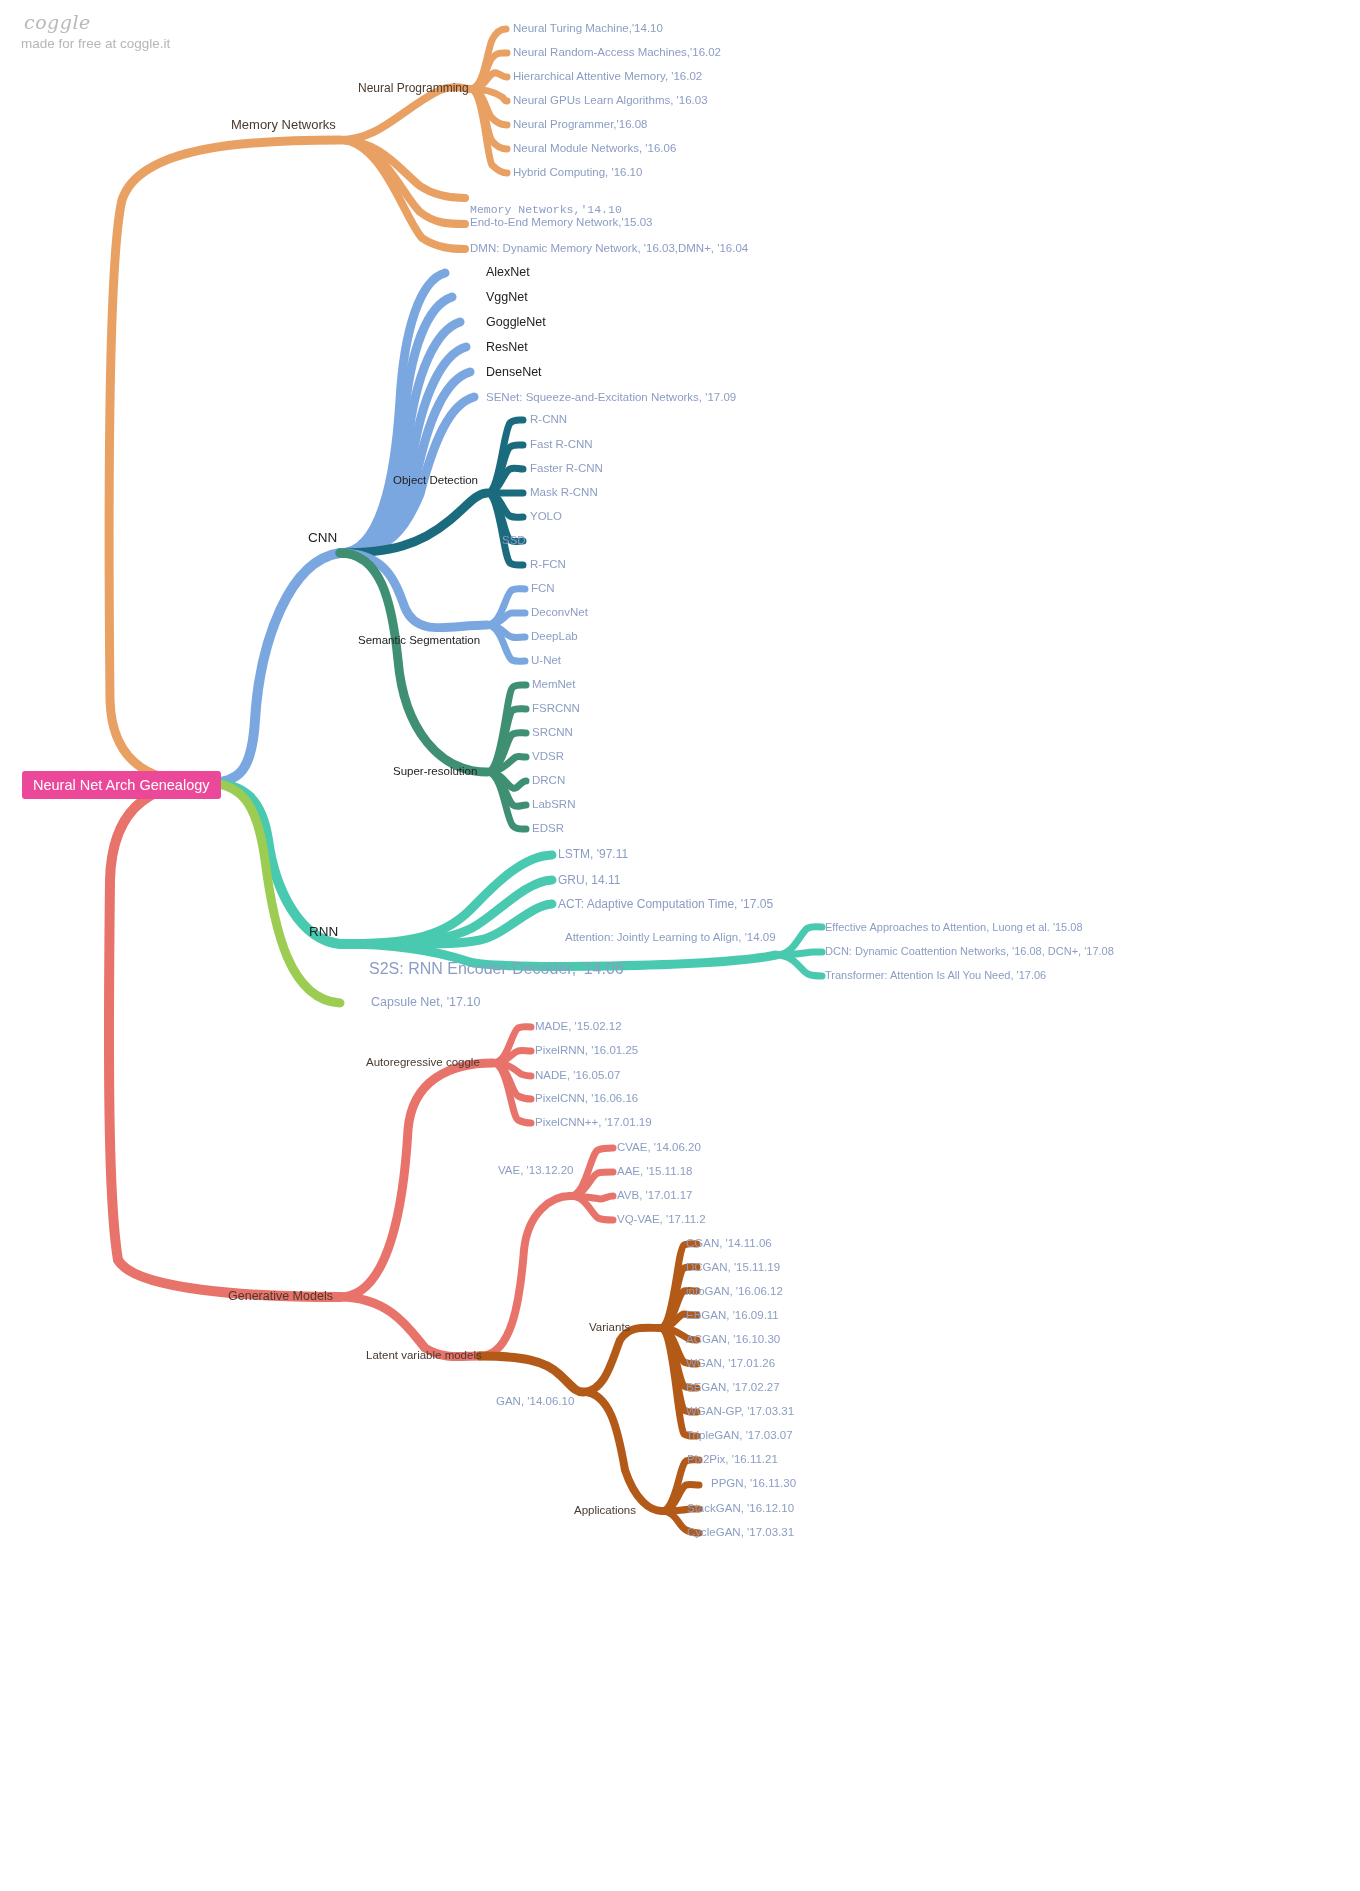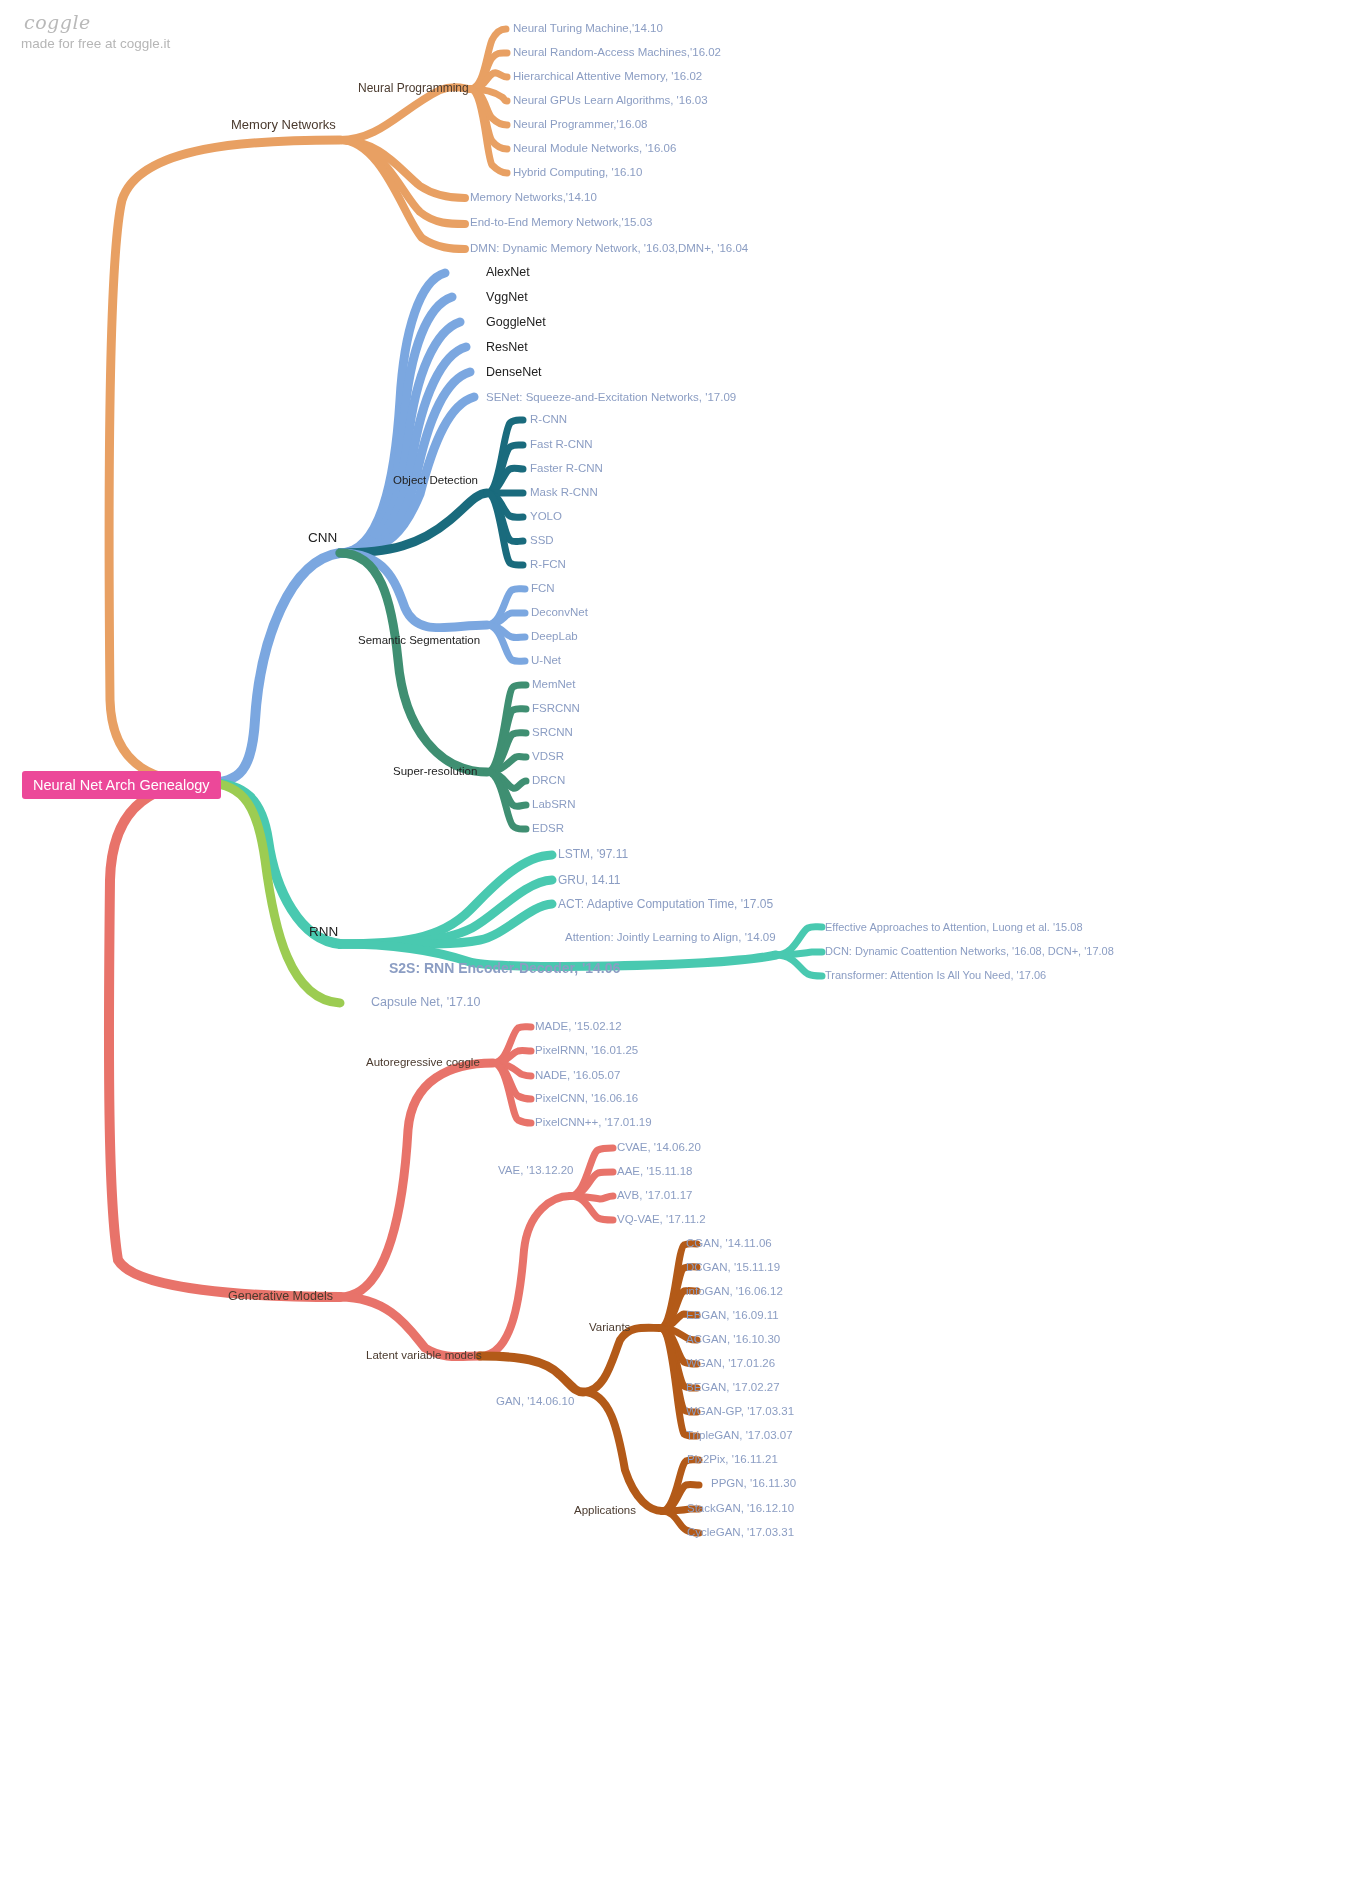--- a/index.html
+++ b/index.html
@@ -125,39 +125,39 @@
 
   <div class="node lbl-l1b" style="left:231px;top:118px;font-size:13px;">Memory Networks</div>
   <div class="node lbl-l1b" style="left:358px;top:82px;">Neural Programming</div>
   <div class="node lbl-leaf" style="left:513px;top:23px;color:#8b9dc3;">Neural Turing Machine,'14.10</div>
   <div class="node lbl-leaf" style="left:513px;top:47px;color:#8b9dc3;">Neural Random-Access Machines,'16.02</div>
   <div class="node lbl-leaf" style="left:513px;top:71px;color:#8b9dc3;">Hierarchical Attentive Memory, '16.02</div>
   <div class="node lbl-leaf" style="left:513px;top:95px;color:#8b9dc3;">Neural GPUs Learn Algorithms, '16.03</div>
   <div class="node lbl-leaf" style="left:513px;top:119px;color:#8b9dc3;">Neural Programmer,'16.08</div>
   <div class="node lbl-leaf" style="left:513px;top:143px;color:#8b9dc3;">Neural Module Networks, '16.06</div>
   <div class="node lbl-leaf" style="left:513px;top:167px;color:#8b9dc3;">Hybrid Computing, '16.10</div>
-  <div class="node lbl-leaf" style="left:470px;top:192px;color:#8b9dc3;">Memory Networks,'14.10</div>
+  <div class="node lbl-leaf" style="left:470px;top:204px;color:#8b9dc3;font-family:Liberation Mono, monospace;">Memory Networks,'14.10</div>
   <div class="node lbl-leaf" style="left:470px;top:217px;color:#8b9dc3;">End-to-End Memory Network,'15.03</div>
   <div class="node lbl-leaf" style="left:470px;top:243px;color:#8b9dc3;">DMN: Dynamic Memory Network, '16.03,DMN+, '16.04</div>
 
   <div class="node lbl-dark" style="left:308px;top:531px;font-size:13.5px;">CNN</div>
   <div class="node lbl-dark" style="left:486px;top:266px;">AlexNet</div>
   <div class="node lbl-dark" style="left:486px;top:291px;">VggNet</div>
   <div class="node lbl-dark" style="left:486px;top:316px;">GoggleNet</div>
   <div class="node lbl-dark" style="left:486px;top:341px;">ResNet</div>
   <div class="node lbl-dark" style="left:486px;top:366px;">DenseNet</div>
   <div class="node lbl-leaf" style="left:486px;top:392px;color:#8b9dc3;">SENet: Squeeze-and-Excitation Networks, '17.09</div>
 
   <div class="node lbl-dark" style="left:393px;top:475px;font-size:11.5px;">Object Detection</div>
   <div class="node lbl-leaf" style="left:530px;top:414px;color:#8b9dc3;">R-CNN</div>
   <div class="node lbl-leaf" style="left:530px;top:439px;color:#8b9dc3;">Fast R-CNN</div>
   <div class="node lbl-leaf" style="left:530px;top:463px;color:#8b9dc3;">Faster R-CNN</div>
   <div class="node lbl-leaf" style="left:530px;top:487px;color:#8b9dc3;">Mask R-CNN</div>
   <div class="node lbl-leaf" style="left:530px;top:511px;color:#8b9dc3;">YOLO</div>
-  <div class="node lbl-leaf" style="left:530px;top:535px;color:#8b9dc3;">SSD</div>
+  <div class="node lbl-leaf" style="left:502px;top:535px;color:#8b9dc3;">SSD</div>
   <div class="node lbl-leaf" style="left:530px;top:559px;color:#8b9dc3;">R-FCN</div>
 
   <div class="node lbl-dark" style="left:358px;top:635px;font-size:11.5px;">Semantic Segmentation</div>
   <div class="node lbl-leaf" style="left:531px;top:583px;color:#8b9dc3;">FCN</div>
   <div class="node lbl-leaf" style="left:531px;top:607px;color:#8b9dc3;">DeconvNet</div>
   <div class="node lbl-leaf" style="left:531px;top:631px;color:#8b9dc3;">DeepLab</div>
   <div class="node lbl-leaf" style="left:531px;top:655px;color:#8b9dc3;">U-Net</div>
 
   <div class="node lbl-dark" style="left:393px;top:766px;font-size:11.5px;">Super-resolution</div>
   <div class="node lbl-leaf" style="left:532px;top:679px;color:#8b9dc3;">MemNet</div>
@@ -165,21 +165,21 @@
   <div class="node lbl-leaf" style="left:532px;top:727px;color:#8b9dc3;">SRCNN</div>
   <div class="node lbl-leaf" style="left:532px;top:751px;color:#8b9dc3;">VDSR</div>
   <div class="node lbl-leaf" style="left:532px;top:775px;color:#8b9dc3;">DRCN</div>
   <div class="node lbl-leaf" style="left:532px;top:799px;color:#8b9dc3;">LabSRN</div>
   <div class="node lbl-leaf" style="left:532px;top:823px;color:#8b9dc3;">EDSR</div>
 
   <div class="node lbl-dark" style="left:309px;top:925px;font-size:13.5px;">RNN</div>
   <div class="node lbl-leaf" style="left:558px;top:848px;color:#8b9dc3;font-size:12px;">LSTM, '97.11</div>
   <div class="node lbl-leaf" style="left:558px;top:874px;color:#8b9dc3;font-size:12px;">GRU, 14.11</div>
   <div class="node lbl-leaf" style="left:558px;top:898px;color:#8b9dc3;font-size:12px;">ACT: Adaptive Computation Time, '17.05</div>
-  <div class="node lbl-leaf" style="left:389px;top:961px;color:#8b9dc3;font-size:14px;font-weight:bold;">S2S: RNN Encoder-Decoder, '14.06</div>
+  <div class="node lbl-leaf" style="left:369px;top:961px;color:#8b9dc3;font-size:16px;">S2S: RNN Encoder-Decoder, '14.06</div>
   <div class="node lbl-leaf" style="left:565px;top:932px;color:#8b9dc3;font-size:11.5px;">Attention: Jointly Learning to Align, '14.09</div>
   <div class="node lbl-leaf" style="left:825px;top:922px;color:#8b9dc3;font-size:11px;">Effective Approaches to Attention, Luong et al. '15.08</div>
   <div class="node lbl-leaf" style="left:825px;top:946px;color:#8b9dc3;font-size:11px;">DCN: Dynamic Coattention Networks, '16.08, DCN+, '17.08</div>
   <div class="node lbl-leaf" style="left:825px;top:970px;color:#8b9dc3;font-size:11px;">Transformer: Attention Is All You Need, '17.06</div>
 
   <div class="node lbl-leaf" style="left:346px;top:996px;color:#8b9dc3;font-size:12.5px;padding-left:25px;">Capsule Net, '17.10</div>
 
   <div class="node lbl-l1b" style="left:228px;top:1290px;font-size:12.5px;">Generative Models</div>
   <div class="node lbl-l1b" style="left:366px;top:1057px;font-size:11.5px;">Autoregressive coggle</div>
   <div class="node lbl-leaf" style="left:535px;top:1021px;color:#8b9dc3;">MADE, '15.02.12</div>

